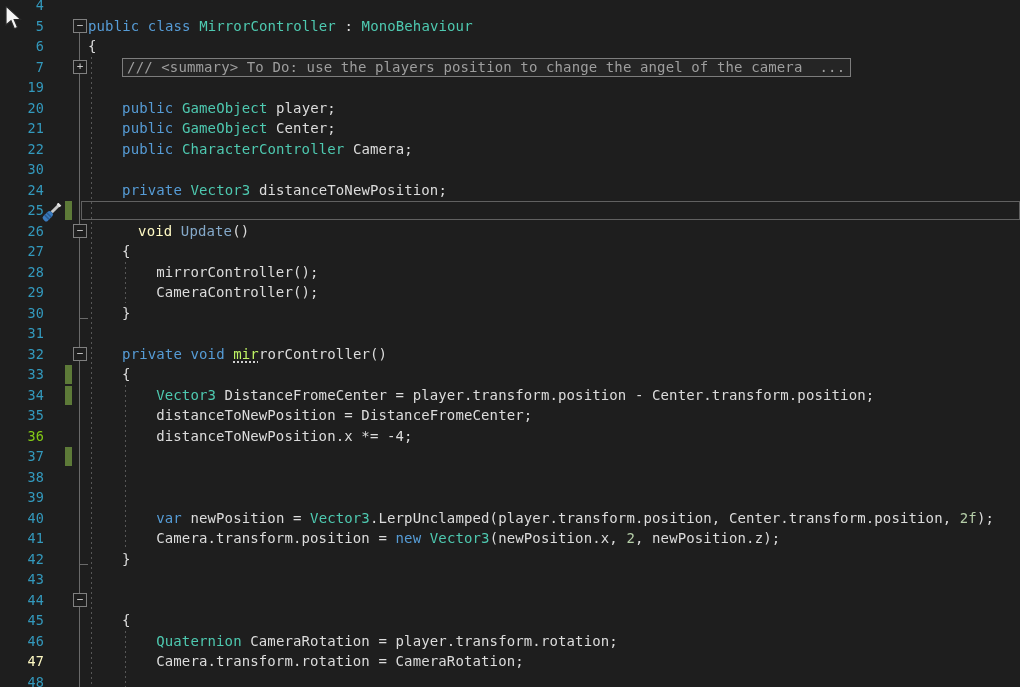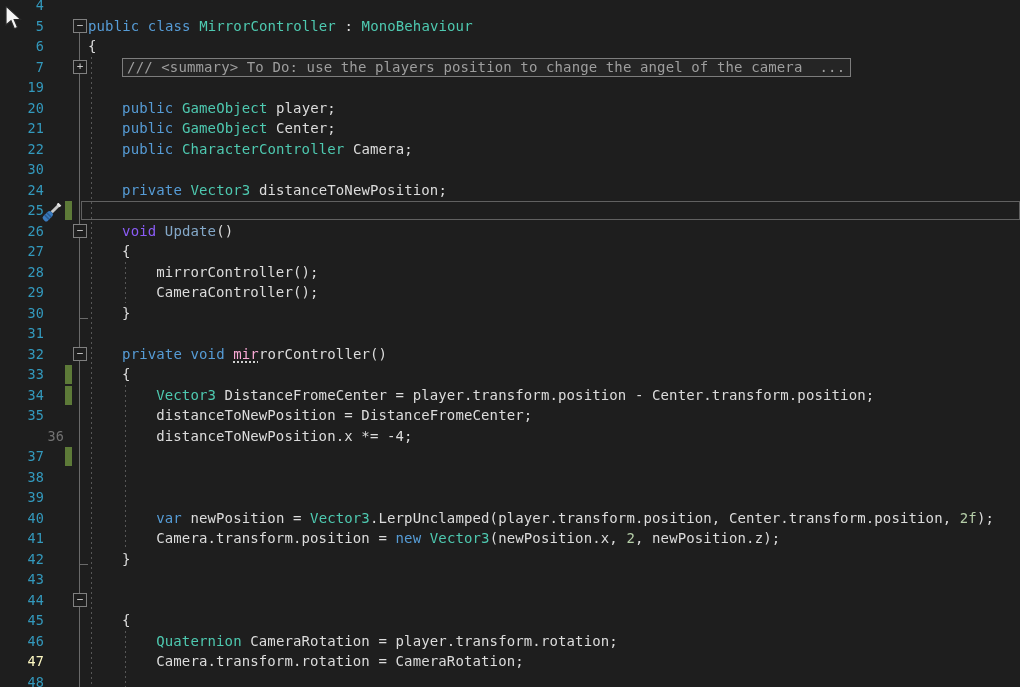--- a/index.html
+++ b/index.html
@@ -57,31 +57,31 @@
       <div class="row" style="top: 15.5px;"><span class="lnum" style="color: rgb(51, 153, 189);">5</span><div class="foldbox">−</div><span class="content" style="left: 88px;"><span style="color: rgb(86, 156, 214);">public class </span><span style="color: rgb(78, 201, 176);">MirrorController</span><span style="color: rgb(220, 220, 220);"> : </span><span style="color: rgb(78, 201, 176);">MonoBehaviour</span></span></div>
       <div class="row" style="top: 36px;"><span class="lnum" style="color: rgb(51, 153, 189);">6</span><span class="content" style="left: 88px;"><span style="color: rgb(220, 220, 220);">{</span></span></div>
       <div class="row" style="top: 56.5px;"><span class="lnum" style="color: rgb(51, 153, 189);">7</span><div class="foldbox">+</div><span class="content" style="left: 122.1px;"><span class="collapsed-box" style="color: rgb(158, 158, 158);">/// &lt;summary&gt; To Do: use the players position to change the angel of the camera  ...</span></span></div>
       <div class="row" style="top: 77px;"><span class="lnum" style="color: rgb(51, 153, 189);">19</span></div>
       <div class="row" style="top: 97.5px;"><span class="lnum" style="color: rgb(51, 153, 189);">20</span><span class="content" style="left: 122.1px;"><span style="color: rgb(86, 156, 214);">public </span><span style="color: rgb(78, 201, 176);">GameObject</span><span style="color: rgb(220, 220, 220);"> player;</span></span></div>
       <div class="row" style="top: 118px;"><span class="lnum" style="color: rgb(51, 153, 189);">21</span><span class="content" style="left: 122.1px;"><span style="color: rgb(86, 156, 214);">public </span><span style="color: rgb(78, 201, 176);">GameObject</span><span style="color: rgb(220, 220, 220);"> Center;</span></span></div>
       <div class="row" style="top: 138.5px;"><span class="lnum" style="color: rgb(51, 153, 189);">22</span><span class="content" style="left: 122.1px;"><span style="color: rgb(86, 156, 214);">public </span><span style="color: rgb(78, 201, 176);">CharacterController</span><span style="color: rgb(220, 220, 220);"> Camera;</span></span></div>
       <div class="row" style="top: 159px;"><span class="lnum" style="color: rgb(51, 153, 189);">30</span></div>
       <div class="row" style="top: 179.5px;"><span class="lnum" style="color: rgb(51, 153, 189);">24</span><span class="content" style="left: 122.1px;"><span style="color: rgb(86, 156, 214);">private </span><span style="color: rgb(78, 201, 176);">Vector3</span><span style="color: rgb(220, 220, 220);"> distanceToNewPosition;</span></span></div>
       <div class="row" style="top: 200px;"><span class="lnum" style="color: rgb(51, 153, 189);">25</span><div class="chbar" style="background: rgb(93, 122, 56);"></div></div>
-      <div class="row" style="top: 220.5px;"><span class="lnum" style="color: rgb(51, 153, 189);">26</span><div class="foldbox">−</div><span class="content" style="left: 122.1px;"><span style="color: #8b5cf6;">void </span><span style="color: rgb(132, 168, 200);">Update</span><span style="color: rgb(220, 220, 220);">()</span></span></div>
+      <div class="row" style="top: 220.5px;"><span class="lnum" style="color: rgb(51, 153, 189);">26</span><div class="foldbox">−</div><span class="content" style="left: 122.1px;"><span style="color: #fef9c3; margin-left: 16px;">void </span><span style="color: rgb(132, 168, 200);">Update</span><span style="color: rgb(220, 220, 220);">()</span></span></div>
       <div class="row" style="top: 241px;"><span class="lnum" style="color: rgb(51, 153, 189);">27</span><span class="content" style="left: 122.1px;"><span style="color: rgb(220, 220, 220);">{</span></span></div>
       <div class="row" style="top: 261.5px;"><span class="lnum" style="color: rgb(51, 153, 189);">28</span><span class="content" style="left: 156.2px;"><span style="color: rgb(220, 220, 220); text-align: center;">mirrorController();</span></span></div>
       <div class="row" style="top: 282px; padding-left: 20px;"><span class="lnum" style="color: rgb(51, 153, 189);">29</span><span class="content" style="left: 156.2px;"><span style="color: rgb(220, 220, 220);">CameraController();</span></span></div>
       <div class="row" style="top: 302.5px;"><span class="lnum" style="color: rgb(51, 153, 189);">30</span><div class="foldtick"></div><span class="content" style="left: 122.1px;"><span style="color: rgb(220, 220, 220);">}</span></span></div>
       <div class="row" style="top: 323px;"><span class="lnum" style="color: rgb(51, 153, 189);">31</span></div>
-      <div class="row" style="top: 343.5px;"><span class="lnum" style="color: rgb(51, 153, 189);">32</span><div class="foldbox">−</div><span class="content" style="left: 122.1px;"><span style="color: rgb(86, 156, 214);">private void </span><span class="u-dots" style="color: #f9a8d4;">mir</span><span style="color: rgb(220, 220, 220);">rorController()</span></span></div>
+      <div class="row" style="top: 343.5px;"><span class="lnum" style="color: rgb(51, 153, 189);">32</span><div class="foldbox">−</div><span class="content" style="left: 122.1px;"><span style="color: rgb(86, 156, 214);">private void </span><span class="u-dots" style="color: #bef264;">mir</span><span style="color: rgb(220, 220, 220);">rorController()</span></span></div>
       <div class="row" style="top: 364px;"><span class="lnum" style="color: rgb(51, 153, 189);">33</span><div class="chbar" style="background: rgb(93, 122, 56);"></div><span class="content" style="left: 122.1px;"><span style="color: rgb(220, 220, 220);">{</span></span></div>
       <div class="row" style="top: 384.5px;"><span class="lnum" style="color: rgb(51, 153, 189);">34</span><div class="chbar" style="background: rgb(93, 122, 56);"></div><span class="content" style="left: 156.2px;"><span style="color: rgb(78, 201, 176);">Vector3</span><span style="color: rgb(220, 220, 220);"> DistanceFromeCenter = player.transform.position - Center.transform.position;</span></span></div>
       <div class="row" style="top: 405px; text-decoration: underline;"><span class="lnum" style="color: rgb(51, 153, 189);">35</span><span class="content" style="left: 156.2px;"><span style="color: rgb(220, 220, 220);">distanceToNewPosition = DistanceFromeCenter;</span></span></div>
-      <div class="row" style="top: 425.5px;"><span class="lnum" style="color: #737373; padding-left: 20px;">36</span><span class="content" style="left: 156.2px;"><span style="color: rgb(220, 220, 220);">distanceToNewPosition.x *= -4;</span></span></div>
+      <div class="row" style="top: 425.5px;"><span class="lnum" style="color: #84cc16;">36</span><span class="content" style="left: 156.2px;"><span style="color: rgb(220, 220, 220);">distanceToNewPosition.x *= -4;</span></span></div>
       <div class="row" style="top: 446px;"><span class="lnum" style="color: rgb(51, 153, 189);">37</span><div class="chbar" style="background: rgb(93, 122, 56);"></div></div>
       <div class="row" style="top: 466.5px;"><span class="lnum" style="color: rgb(51, 153, 189);">38</span></div>
       <div class="row" style="top: 487px;"><span class="lnum" style="color: rgb(51, 153, 189);">39</span></div>
       <div class="row" style="top: 507.5px;"><span class="lnum" style="color: rgb(51, 153, 189);">40</span><span class="content" style="left: 156.2px;"><span style="color: rgb(86, 156, 214);">var</span><span style="color: rgb(220, 220, 220);"> newPosition = </span><span style="color: rgb(78, 201, 176);">Vector3</span><span style="color: rgb(220, 220, 220);">.LerpUnclamped(player.transform.position, Center.transform.position, </span><span style="color: rgb(181, 206, 168);">2f</span><span style="color: rgb(220, 220, 220);">);</span></span></div>
       <div class="row" style="top: 528px;"><span class="lnum" style="color: rgb(51, 153, 189);">41</span><span class="content" style="left: 156.2px;"><span style="color: rgb(220, 220, 220);">Camera.transform.position = </span><span style="color: rgb(86, 156, 214);">new</span><span style="color: rgb(220, 220, 220);"> </span><span style="color: rgb(78, 201, 176);">Vector3</span><span style="color: rgb(220, 220, 220);">(newPosition.x, </span><span style="color: rgb(181, 206, 168);">2</span><span style="color: rgb(220, 220, 220);">, newPosition.z);</span></span></div>
       <div class="row" style="top: 548.5px;"><span class="lnum" style="color: rgb(51, 153, 189);">42</span><div class="foldtick"></div><span class="content" style="left: 122.1px;"><span style="color: rgb(220, 220, 220);">}</span></span></div>
       <div class="row" style="top: 569px;"><span class="lnum" style="color: rgb(51, 153, 189);">43</span></div>
       <div class="row" style="top: 589.5px;"><span class="lnum" style="color: rgb(51, 153, 189);">44</span><div class="foldbox">−</div></div>
       <div class="row" style="top: 610px;"><span class="lnum" style="color: rgb(51, 153, 189);">45</span><span class="content" style="left: 122.1px;"><span style="color: rgb(220, 220, 220);">{</span></span></div>
       <div class="row" style="top: 630.5px;"><span class="lnum" style="color: rgb(51, 153, 189);">46</span><span class="content" style="left: 156.2px;"><span style="color: rgb(78, 201, 176);">Quaternion</span><span style="color: rgb(220, 220, 220);"> CameraRotation = player.transform.rotation;</span></span></div>

